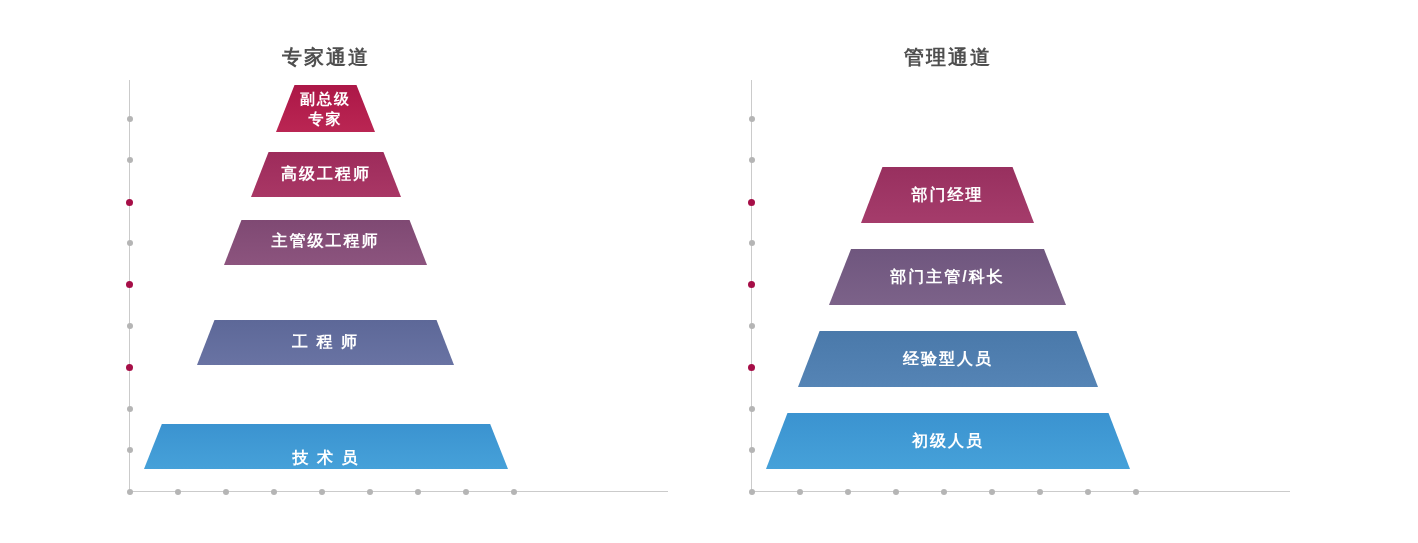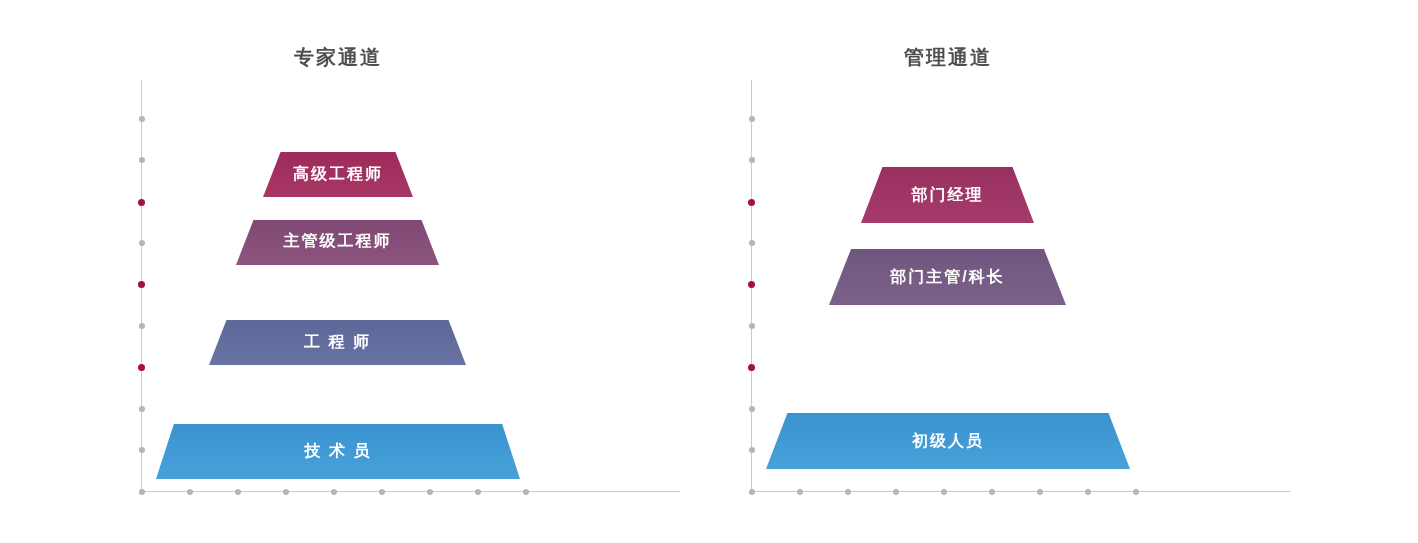--- a/index.html
+++ b/index.html
@@ -4,21 +4,21 @@
 <style>
   html,body{margin:0;padding:0;background:#ffffff;}
   .canvas{
     position:relative;
     width:1418px;height:543px;
     background:#ffffff;
     overflow:hidden;
     font-family:"Liberation Sans","DejaVu Sans",sans-serif;
   }
   .panel{position:absolute;top:0;width:709px;height:543px;}
-  .panel.p0{left:12px;}
+  .panel.p0{left:0;}
   .panel.p1{left:622px;}
 
   .panel-title{
     position:absolute;top:44px;left:186px;width:280px;
     margin:0;text-align:center;
     font-size:20px;font-weight:bold;color:#4f4f4f;letter-spacing:2px;
   }
 
   .vaxis{position:absolute;left:129px;top:80px;width:1px;height:412px;background:#cbcbcb;}
   .haxis{position:absolute;left:129px;top:491px;width:539px;height:1px;background:#cbcbcb;}
@@ -39,22 +39,22 @@
   .p0 .lv0{left:276px;top:85px;width:99px;height:47px;font-size:15px;
     clip-path:polygon(18.7% 0,81.3% 0,100% 100%,0 100%);}
   .p0 .lv1{left:251px;top:152px;width:150px;height:45px;
     clip-path:polygon(11.7% 0,88.3% 0,100% 100%,0 100%);}
   .p0 .lv2{left:224px;top:220px;width:203px;height:45px;
     clip-path:polygon(8.6% 0,91.4% 0,100% 100%,0 100%);font-family:Liberation Mono, monospace;}
   .p0 .lv3{left:197px;top:288px;width:257px;height:45px;
     clip-path:polygon(6.8% 0,93.2% 0,100% 100%,0 100%);}
   .p0 .lv4{left:171px;top:356px;width:310px;height:45px;
     clip-path:polygon(5.6% 0,94.4% 0,100% 100%,0 100%);}
-  .p0 .lv5{left:144px;top:424px;width:364px;height:55px;
-    clip-path:polygon(4.9% 0,95.1% 0,100% 100%,0 100%);}
+  .p0 .lv5{left:144px;top:424px;width:364px;height:45px;
+    clip-path:polygon(4.9% 0,95.1% 0,100% 100%,0 100%);align-items:flex-end;}
 
   
   .p1 .lv0{left:271px;top:85px;width:109px;height:56px;font-size:15px;
     clip-path:polygon(19.7% 0,80.3% 0,100% 100%,0 100%);}
   .p1 .lv1{left:239px;top:167px;width:173px;height:56px;
     clip-path:polygon(12.4% 0,87.6% 0,100% 100%,0 100%);}
   .p1 .lv2{left:207px;top:249px;width:237px;height:56px;
     clip-path:polygon(9.3% 0,90.7% 0,100% 100%,0 100%);}
   .p1 .lv3{left:176px;top:331px;width:300px;height:56px;
     clip-path:polygon(7.2% 0,92.8% 0,100% 100%,0 100%);}
@@ -78,20 +78,24 @@
 </head>
 <body>
 
 <div class="canvas">
 
   <section class="panel p0">
     <h2 class="panel-title">专家通道</h2>
     <div class="vaxis"></div>
     <div class="haxis"></div>
 
+    <div class="lv lv0 g0">
+      <span class="lbl">副总级
+专家</span>
+    </div>
     <div class="lv lv1 g1">
       <span class="lbl">高级工程师</span>
     </div>
     <div class="lv lv2 g2">
       <span class="lbl">主管级工程师</span>
     </div>
     <div class="lv lv3 g3">
       <span class="lbl">工 程 师</span>
     </div>
     <div class="lv lv5 g5">
@@ -121,20 +125,23 @@
     <h2 class="panel-title">管理通道</h2>
     <div class="vaxis"></div>
     <div class="haxis"></div>
 
     <div class="lv lv2 h2">
       <span class="lbl">部门主管/科长</span>
     </div>
     <div class="lv lv1 h1">
       <span class="lbl">部门经理</span>
     </div>
+    <div class="lv lv3 h3">
+      <span class="lbl">经验型人员</span>
+    </div>
     <div class="lv lv4 h4">
       <span class="lbl">初级人员</span>
     </div>
   <div class="dot gray" style="left: 127px; top: 116px; background: rgb(181, 181, 181);"></div>
       <div class="dot gray" style="left: 127px; top: 157px; background: rgb(181, 181, 181);"></div>
       <div class="dot red" style="left: 126px; top: 199px; background: rgb(166, 14, 71);"></div>
       <div class="dot gray" style="left: 127px; top: 240px; background: rgb(181, 181, 181);"></div>
       <div class="dot red" style="left: 126px; top: 281px; background: rgb(166, 14, 71);"></div>
       <div class="dot gray" style="left: 127px; top: 323px; background: rgb(181, 181, 181);"></div>
       <div class="dot red" style="left: 126px; top: 364px; background: rgb(166, 14, 71);"></div>

